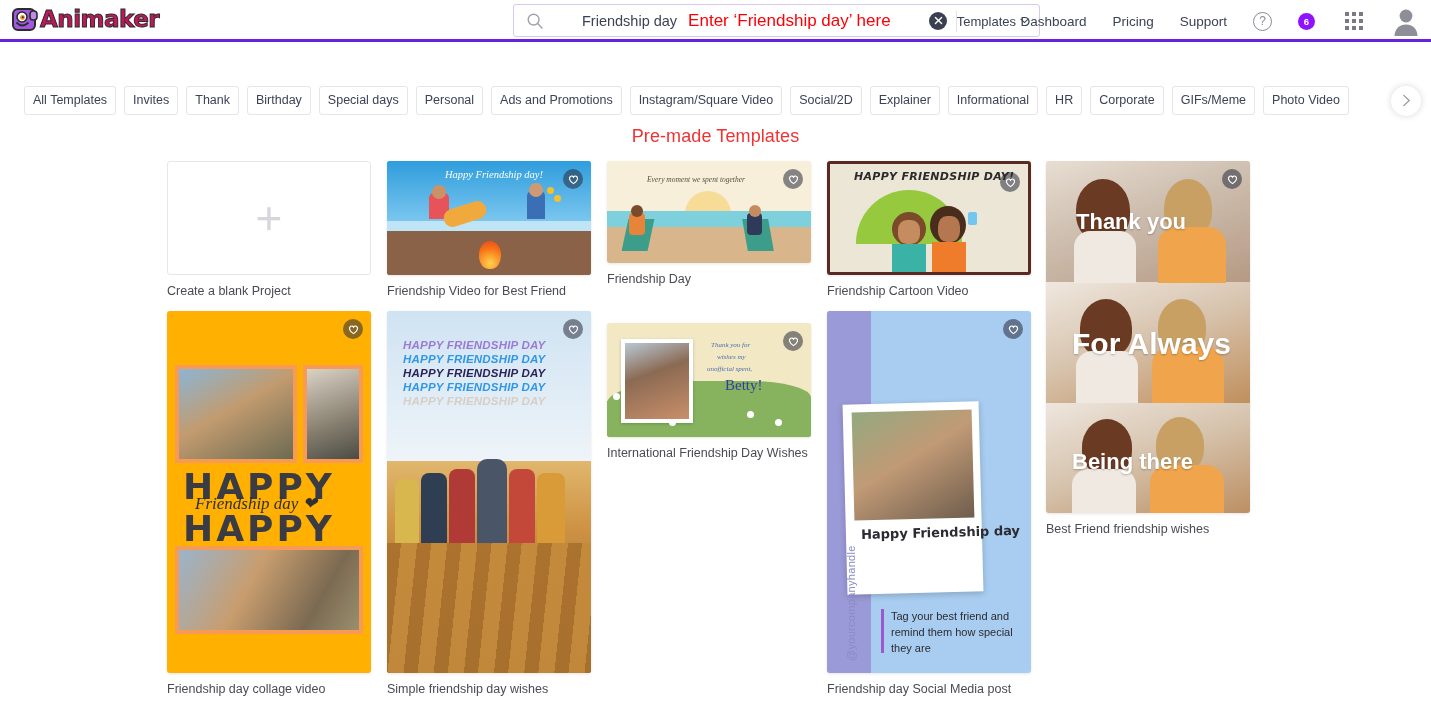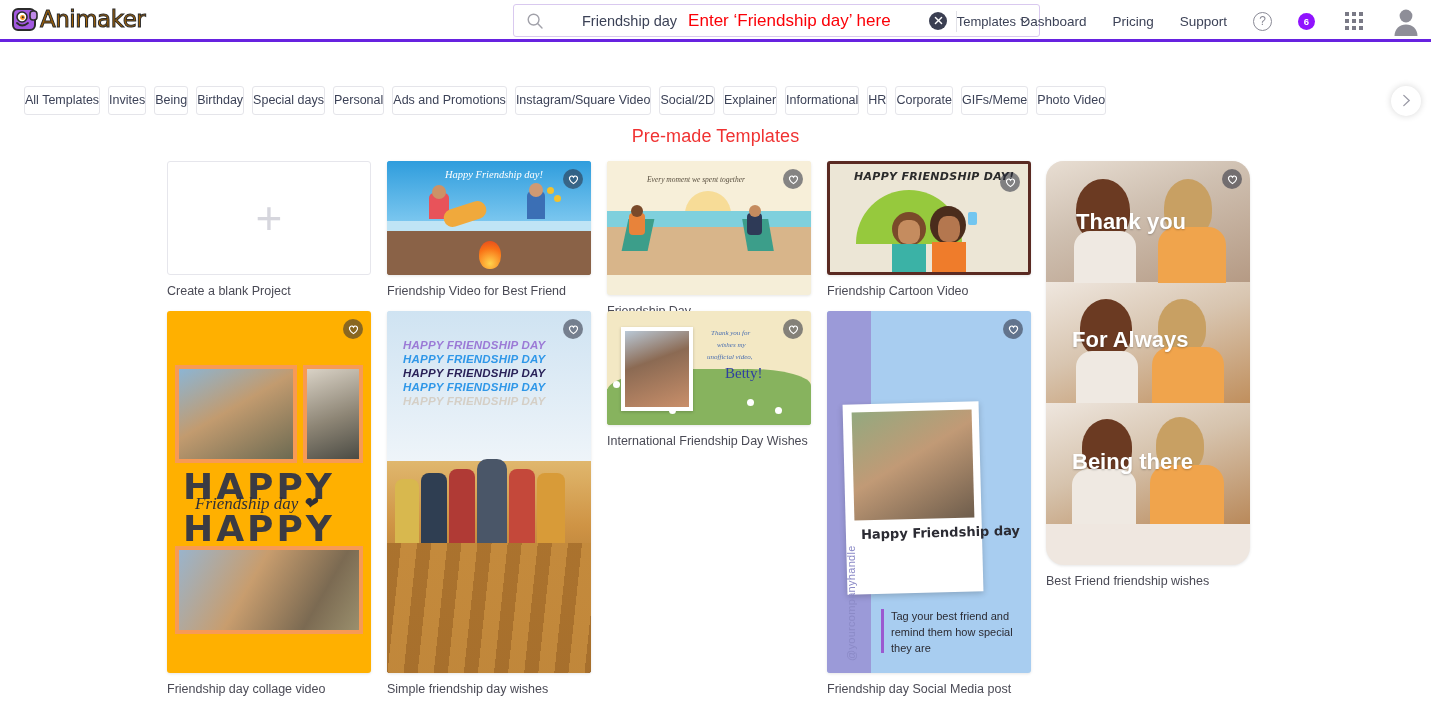--- a/index.html
+++ b/index.html
@@ -24,22 +24,22 @@
   }
   .logo-wrap {
     display: flex; align-items: center; gap: 2px;
     margin-left: 10px;
   }
   .logo-mark {
     width: 30px; height: 28px;
     position: relative;
   }
   .logo-text {
-    font-size: 23px; font-weight: normal; letter-spacing: -0.5px;
-    color: #a16207;
+    font-size: 23px; font-weight: bold; letter-spacing: -0.5px;
+    color: #be185d;
     -webkit-text-stroke: 1px #2b2b2b;
     font-family: "DejaVu Sans", sans-serif;
     line-height: 1;
     margin-left: -2px;
   }
 
   
   .search-area {
     position: absolute;
     left: 513px; top: 4px;
@@ -121,21 +121,21 @@
     display: flex; align-items: center;
     padding-left: 24px;
     overflow: hidden;
   }
   .cat {
     border: 1px solid #e5e5ea;
     border-radius: 3px;
     background: #fff;
     font-size: 12.5px;
     color: #3c4257;
-    padding: 7px 0;
+    padding: 7px 8px;
     margin-right: 8px;
     white-space: nowrap;
     cursor: pointer;
     line-height: 1.1;
   }
   .cat-next {
     position: absolute; right: 10px; top: 50%; transform: translateY(-50%);
     width: 30px; height: 30px; border-radius: 50%;
     background: #fff;
     box-shadow: 0 0 7px rgba(0,0,0,.16);
@@ -259,21 +259,21 @@
         <circle cx="15" cy="10" r="6.4" fill="#8e8e98"></circle>
         <path d="M3.5 30 c0-7.2 5.2-11.6 11.5-11.6 S26.5 22.8 26.5 30 Z" fill="#8e8e98"></path>
       </svg>
     </span>
   </div>
 </div>
 
 <div class="cats-wrap">
   <span class="cat">All Templates</span>
   <span class="cat">Invites</span>
-  <span class="cat">Being</span>
+  <span class="cat">Thank</span>
   <span class="cat">Birthday</span>
   <span class="cat">Special days</span>
   <span class="cat">Personal</span>
   <span class="cat">Ads and Promotions</span>
   <span class="cat">Instagram/Square Video</span>
   <span class="cat">Social/2D</span>
   <span class="cat">Explainer</span>
   <span class="cat">Informational</span>
   <span class="cat">HR</span>
   <span class="cat">Corporate</span>
@@ -372,51 +372,51 @@
           </svg>
         </span>
       </div>
       <div class="card-title">Simple friendship day wishes</div>
     </div>
   </div>
 
   <div class="col" style="left:440px; width:204px;">
 
     <div class="card" style="top:0;">
-      <div class="thumb" style="width:204px;height:134px;background:#f5eed8;">
+      <div class="thumb" style="width:204px;height:102px;background:#f5eed8;">
         <div class="abs" style="left:0;top:0;width:204px;height:52px;background:#f7efd9;"></div>
         <div class="abs" style="left:78px;top:30px;width:46px;height:46px;background:#f6d98f;border-radius:50%;opacity:.9;"></div>
         <div class="abs" style="left:0;top:50px;width:204px;height:20px;background:#7fd0dd;"></div>
         <div class="abs" style="left:0;top:66px;width:204px;height:48px;background:#d8b58a;"></div>
         <div class="t-text" style="left:40px;top:14px;font-size:7.5px;color:#5a5040;font-style:italic;font-family:'Liberation Serif',serif;">Every moment we spent together</div>
         <div class="abs" style="left:18px;top:58px;width:26px;height:32px;background:#3c9e8a;transform:skewX(-12deg);"></div>
         <div class="abs" style="left:22px;top:52px;width:16px;height:22px;background:#e8833a;border-radius:4px;"></div>
         <div class="abs" style="left:24px;top:44px;width:12px;height:12px;background:#7a4a2a;border-radius:50%;"></div>
         <div class="abs" style="left:138px;top:58px;width:26px;height:32px;background:#3c9e8a;transform:skewX(10deg);"></div>
         <div class="abs" style="left:140px;top:52px;width:15px;height:22px;background:#2e3a57;border-radius:4px;"></div>
         <div class="abs" style="left:142px;top:44px;width:12px;height:12px;background:#c58c5f;border-radius:50%;"></div>
         <span class="fav">
           <svg viewBox="0 0 12 11">
             <path d="M6 10 C1 6.6 0.8 3.6 2.6 2.2 C4 1.1 5.4 2 6 3.1 C6.6 2 8 1.1 9.4 2.2 C11.2 3.6 11 6.6 6 10 Z" fill="none" stroke="#fff" stroke-width="1.3"></path>
           </svg>
         </span>
       </div>
       <div class="card-title">Friendship Day</div>
     </div>
 
-    <div class="card" style="top:150px;">
+    <div class="card" style="top:162px;">
       <div class="thumb" style="width:204px;height:114px;background:#f3e8c4;">
         <div class="abs" style="left:0;top:58px;width:204px;height:56px;background:#87b35e;border-radius:40% 30% 0 0;"></div>
         <div class="abs" style="left:0;top:78px;width:204px;height:36px;background:#87b35e;"></div>
         <div class="abs" style="left:14px;top:16px;width:72px;height:84px;background:#fff;box-shadow:0 1px 3px rgba(0,0,0,.2);padding:4px;">
           <div style="width:100%;height:100%;background:linear-gradient(160deg,#b9c8d6 0%,#8b6a53 40%,#c98f6a 100%);"></div>
         </div>
         <div class="t-text" style="left:104px;top:18px;font-size:7px;color:#4b6fb0;font-style:italic;font-family:'Liberation Serif',serif;">Thank you for</div>
         <div class="t-text" style="left:110px;top:30px;font-size:7px;color:#4b6fb0;font-style:italic;font-family:'Liberation Serif',serif;">wishes my</div>
-        <div class="t-text" style="left:100px;top:42px;font-size:7px;color:#4b6fb0;font-style:italic;font-family:'Liberation Serif',serif;">unofficial video,</div>
+        <div class="t-text" style="left:100px;top:42px;font-size:7px;color:#4b6fb0;font-style:italic;font-family:'Liberation Serif',serif;">unofficial spent,</div>
         <div class="t-text" style="left:118px;top:54px;font-size:15px;font-weight:normal;color:#2f3fa0;font-family:'Liberation Serif',serif;">Betty!</div>
         <div class="abs" style="left:6px;top:70px;width:7px;height:7px;background:#fff;border-radius:50%;"></div>
         <div class="abs" style="left:62px;top:96px;width:7px;height:7px;background:#fff;border-radius:50%;"></div>
         <div class="abs" style="left:140px;top:88px;width:7px;height:7px;background:#fff;border-radius:50%;"></div>
         <div class="abs" style="left:168px;top:96px;width:7px;height:7px;background:#fff;border-radius:50%;"></div>
         <span class="fav">
           <svg viewBox="0 0 12 11">
             <path d="M6 10 C1 6.6 0.8 3.6 2.6 2.2 C4 1.1 5.4 2 6 3.1 C6.6 2 8 1.1 9.4 2.2 C11.2 3.6 11 6.6 6 10 Z" fill="none" stroke="#fff" stroke-width="1.3"></path>
           </svg>
         </span>
@@ -462,38 +462,38 @@
           </svg>
         </span>
       </div>
       <div class="card-title">Friendship day Social Media post</div>
     </div>
   </div>
 
   <div class="col" style="left:879px; width:204px;">
 
     <div class="card" style="top:0;">
-      <div class="thumb" style="width:204px;height:404px;background:#efe7e0;border-radius:18px;">
+      <div class="thumb" style="width:204px;height:352px;background:#efe7e0;">
         <div class="abs" style="left:0;top:0;width:204px;height:121px;background:linear-gradient(160deg,#e8ded3 0%,#cfc0b1 40%,#b59a84 100%);"></div>
         <div class="abs" style="left:0;top:121px;width:204px;height:121px;background:linear-gradient(160deg,#efe7df 0%,#d8c5b0 45%,#c08f5d 100%);"></div>
         <div class="abs" style="left:0;top:242px;width:204px;height:121px;background:linear-gradient(160deg,#eee6de 0%,#d6c3ad 45%,#b9895a 100%);"></div>
         <div class="abs" style="left:30px;top:18px;width:54px;height:62px;background:#6b3a22;border-radius:50% 50% 42% 42%;"></div>
         <div class="abs" style="left:118px;top:18px;width:48px;height:58px;background:#c8a063;border-radius:50% 50% 42% 42%;"></div>
         <div class="abs" style="left:112px;top:66px;width:68px;height:56px;background:#f0a44c;border-radius:18px 18px 0 0;"></div>
         <div class="abs" style="left:28px;top:70px;width:62px;height:52px;background:#efe9e2;border-radius:16px 16px 0 0;"></div>
         <div class="abs" style="left:34px;top:138px;width:52px;height:58px;background:#6b3a22;border-radius:50% 50% 42% 42%;"></div>
         <div class="abs" style="left:112px;top:138px;width:48px;height:56px;background:#c8a063;border-radius:50% 50% 42% 42%;"></div>
         <div class="abs" style="left:106px;top:186px;width:72px;height:56px;background:#f0a44c;border-radius:18px 18px 0 0;"></div>
         <div class="abs" style="left:30px;top:190px;width:62px;height:52px;background:#efe9e2;border-radius:16px 16px 0 0;"></div>
         <div class="abs" style="left:36px;top:258px;width:50px;height:56px;background:#6b3a22;border-radius:50% 50% 42% 42%;"></div>
         <div class="abs" style="left:110px;top:256px;width:48px;height:56px;background:#c8a063;border-radius:50% 50% 42% 42%;"></div>
         <div class="abs" style="left:104px;top:304px;width:74px;height:59px;background:#f0a44c;border-radius:18px 18px 0 0;"></div>
         <div class="abs" style="left:26px;top:308px;width:64px;height:55px;background:#efe9e2;border-radius:16px 16px 0 0;"></div>
         <div class="t-text" style="left:30px;top:48px;font-size:22px;font-weight:bold;color:#fff;text-shadow:0 1px 2px rgba(0,0,0,.25);">Thank you</div>
-        <div class="t-text" style="left:26px;top:166px;font-size:22px;font-weight:bold;color:#fff;text-shadow:0 1px 2px rgba(0,0,0,.25);">For Always</div>
+        <div class="t-text" style="left:26px;top:166px;font-size:30px;font-weight:bold;color:#fff;text-shadow:0 1px 2px rgba(0,0,0,.25);">For Always</div>
         <div class="t-text" style="left:26px;top:288px;font-size:22px;font-weight:bold;color:#fff;text-shadow:0 1px 2px rgba(0,0,0,.25);">Being there</div>
         <span class="fav">
           <svg viewBox="0 0 12 11">
             <path d="M6 10 C1 6.6 0.8 3.6 2.6 2.2 C4 1.1 5.4 2 6 3.1 C6.6 2 8 1.1 9.4 2.2 C11.2 3.6 11 6.6 6 10 Z" fill="none" stroke="#fff" stroke-width="1.3"></path>
           </svg>
         </span>
       </div>
       <div class="card-title">Best Friend friendship wishes</div>
     </div>
   </div>

